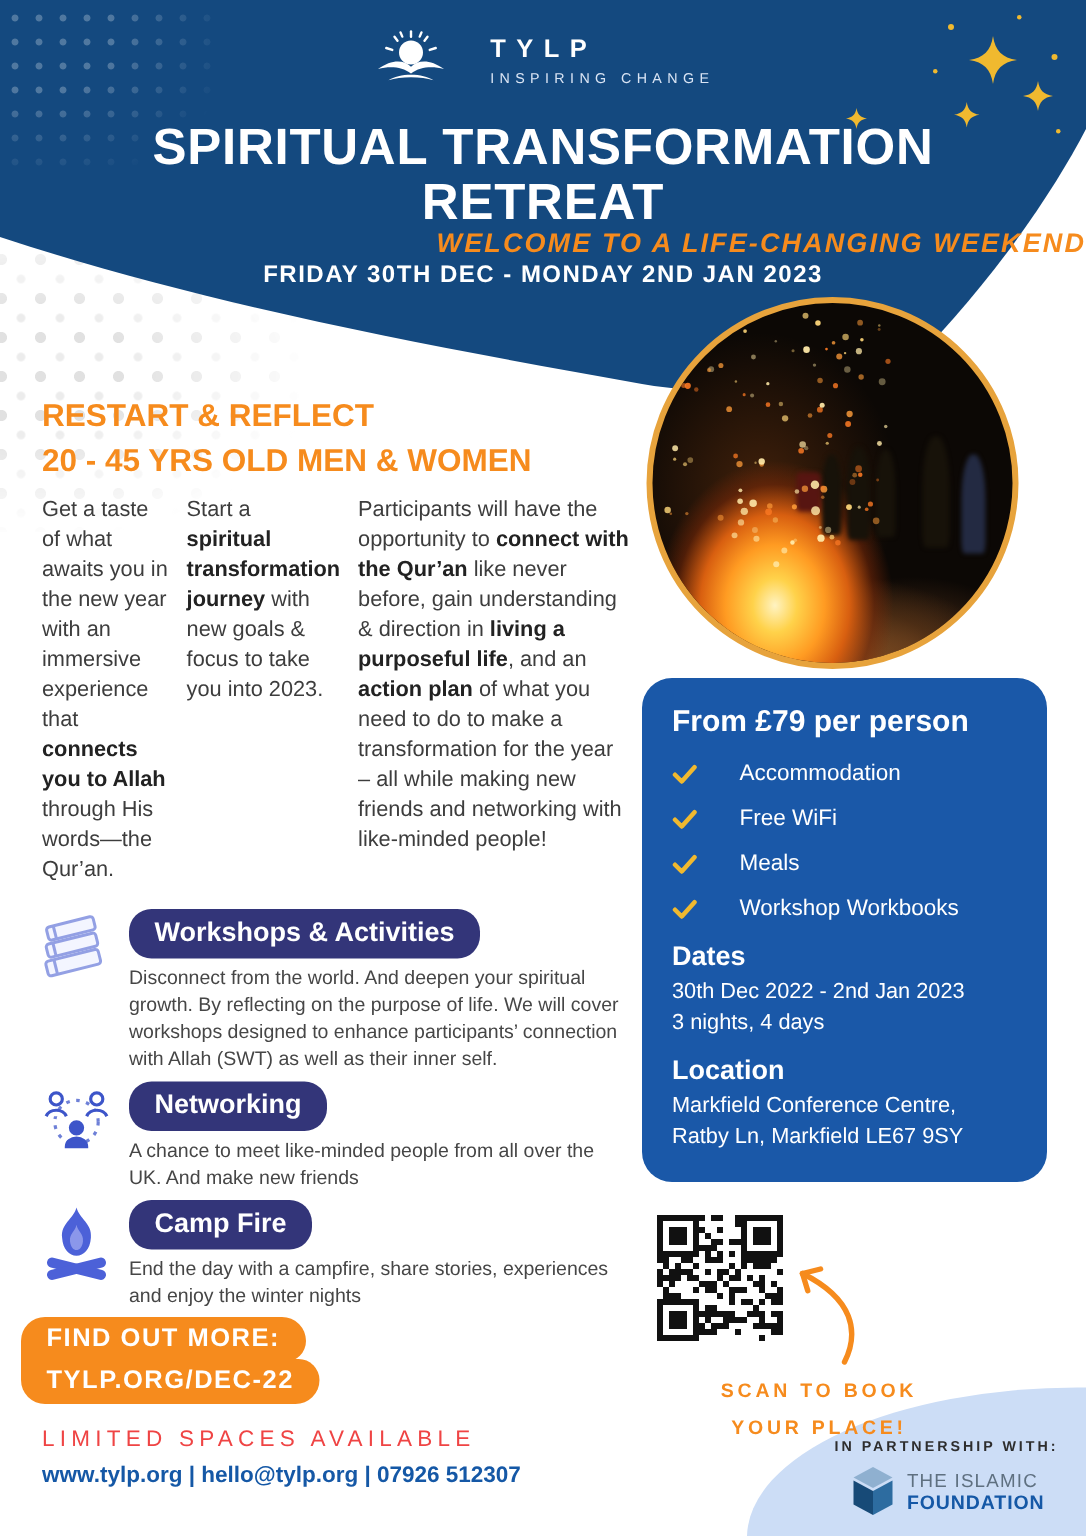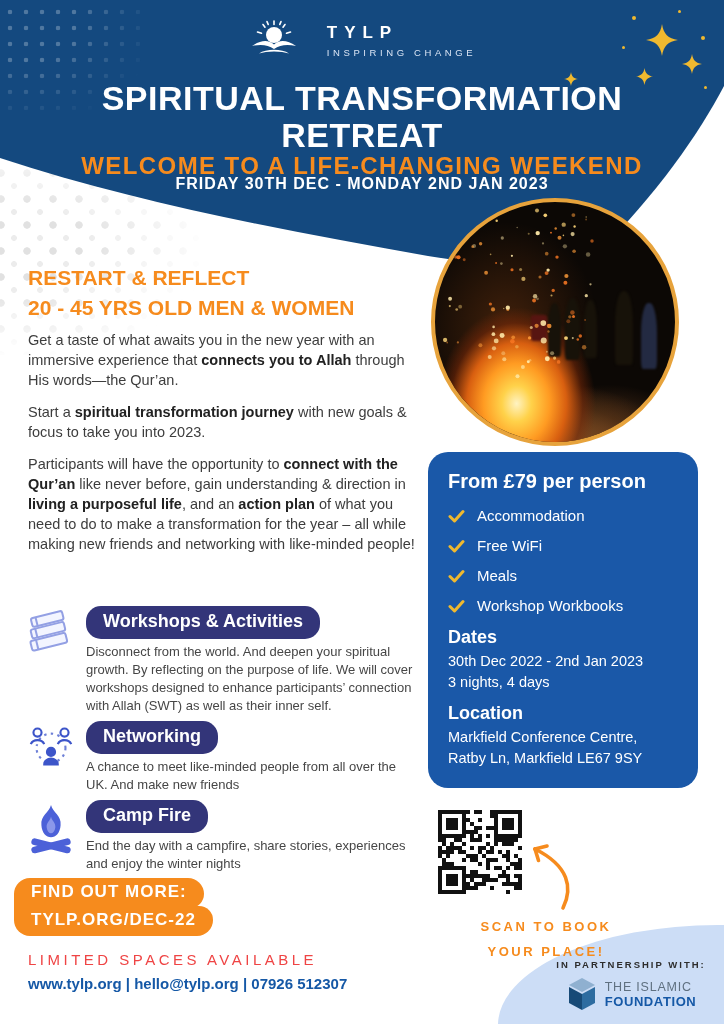--- a/index.html
+++ b/index.html
@@ -12,22 +12,22 @@
     background-image:radial-gradient(circle,rgba(255,255,255,.26) 2px,transparent 2.6px);
     background-size:16px 16px;
     -webkit-mask-image:radial-gradient(ellipse at 18% 18%,#000 30%,transparent 80%);
     mask-image:radial-gradient(ellipse at 18% 18%,#000 30%,transparent 80%);}
   .brand{position:absolute;top:18px;left:0;right:0;display:flex;justify-content:center;
          align-items:center;gap:27px;color:#fff;z-index:2;}
   .brand-name{font-size:17px;font-weight:700;letter-spacing:7px;}
   .brand-tagline{font-size:9.5px;letter-spacing:3.6px;color:#d9e4f4;margin-top:4px;}
   .title{position:absolute;top:80px;left:0;width:100%;text-align:center;color:#fff;
          font-weight:800;font-size:34px;line-height:1.08;letter-spacing:.5px;z-index:2;}
-  .subtitle{position:absolute;top:152px;left:0;width:100%;text-align:center;
-            color:var(--accent-orange);font-weight:800;font-size:24px;letter-spacing:1.4px;z-index:2;}
+  .subtitle{position:absolute;top:152px;left:0;width:100%;text-align:right;
+            color:var(--accent-orange);font-weight:800;font-size:18px;letter-spacing:1.4px;z-index:2;font-style:italic;}
   .dateline{position:absolute;top:175px;left:0;width:100%;text-align:center;color:#fff;
             font-weight:600;font-size:16px;letter-spacing:1px;z-index:2;}
   .sparkle{position:absolute;z-index:2;}
   .sdot{position:absolute;border-radius:50%;background:var(--gold);z-index:2;}
 
   
   .dots-left{position:absolute;left:-12px;top:160px;width:215px;height:195px;z-index:0;
     background-image:radial-gradient(circle,#e1e1e1 3.4px,transparent 4px),
                      radial-gradient(circle,#ececec 2.6px,transparent 3.2px);
     background-size:26px 26px,26px 26px;background-position:0 0,13px 13px;
@@ -43,28 +43,28 @@
       radial-gradient(ellipse 150px 80px at 48% 102%, rgba(190,115,50,.75), rgba(95,55,22,.5) 55%, transparent 80%),
       radial-gradient(ellipse 130px 150px at 30% 52%, rgba(255,120,30,.22), transparent 70%),
       radial-gradient(ellipse 120px 70px at 72% 95%, rgba(140,85,45,.5), transparent 65%);}
   .person{position:absolute;background:#171209;border-radius:45% 45% 12% 12%;filter:blur(1.3px);}
   .sparks{position:absolute;inset:0;}
 
   
   .intro-h{position:absolute;left:28px;top:263px;font-size:21px;font-weight:800;
            color:var(--accent-orange);line-height:1.45;z-index:2;}
   .intro{position:absolute;left:28px;top:330px;width:392px;font-size:14.5px;line-height:1.38;
-         color:var(--text-dark);display:flex;flex-direction:column;gap:12px;z-index:2;}
+         color:var(--text-dark);display:flex;flex-direction:row;gap:12px;z-index:2;}
   .intro b{font-weight:700;color:#222;}
 
   
   .card{position:absolute;left:428px;top:452px;width:270px;height:336px;background:var(--card-blue);
         border-radius:20px;padding:18px 20px;box-sizing:border-box;color:#fff;z-index:2;}
   .card-title{font-size:20px;font-weight:800;margin-bottom:14px;}
-  .inc{display:flex;align-items:center;gap:12px;margin-bottom:13px;font-size:15px;font-weight:500;}
+  .inc{display:flex;align-items:center;gap:28px;margin-bottom:13px;font-size:15px;font-weight:500;}
   .card-h{font-size:18px;font-weight:800;margin-top:10px;margin-bottom:3px;}
   .card-line{font-size:14.5px;font-weight:500;line-height:1.45;}
 
   
   .features{position:absolute;left:20px;top:606px;width:410px;display:flex;flex-direction:column;gap:6px;z-index:2;}
   .feature{display:flex;gap:4px;}
   .f-icon{flex:0 0 62px;display:flex;justify-content:center;align-items:flex-start;padding-top:2px;}
   .f-title{display:inline-block;background:var(--pill-navy);color:#fff;font-weight:800;font-size:18px;
            padding:5px 17px 7px;border-radius:15px;}
   .f-desc{margin-top:4px;font-size:13px;line-height:1.38;color:#464646;width:334px;}

